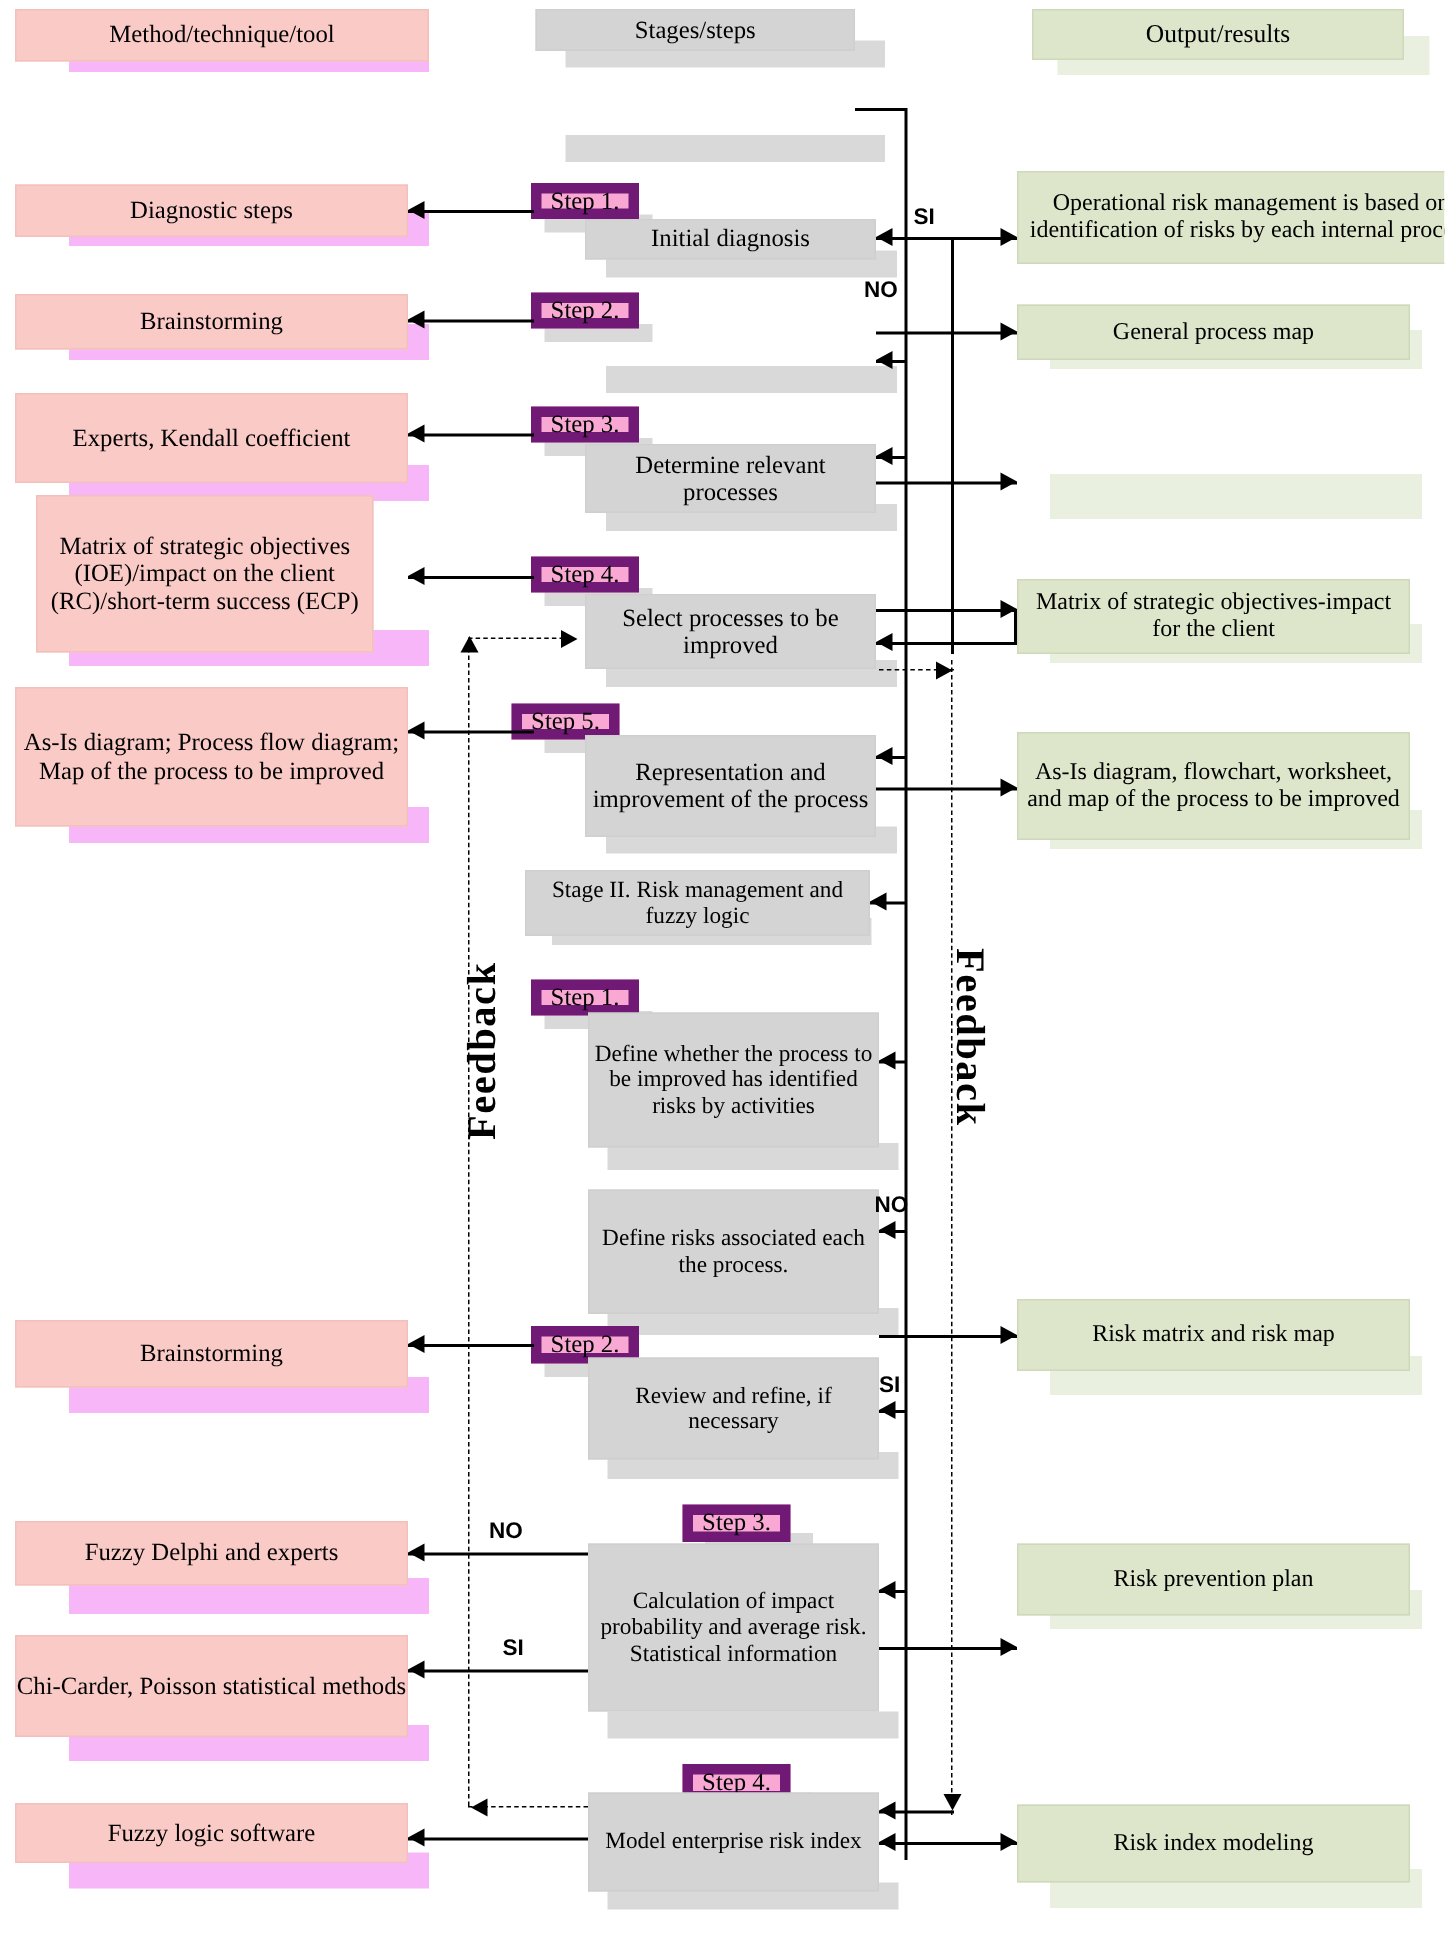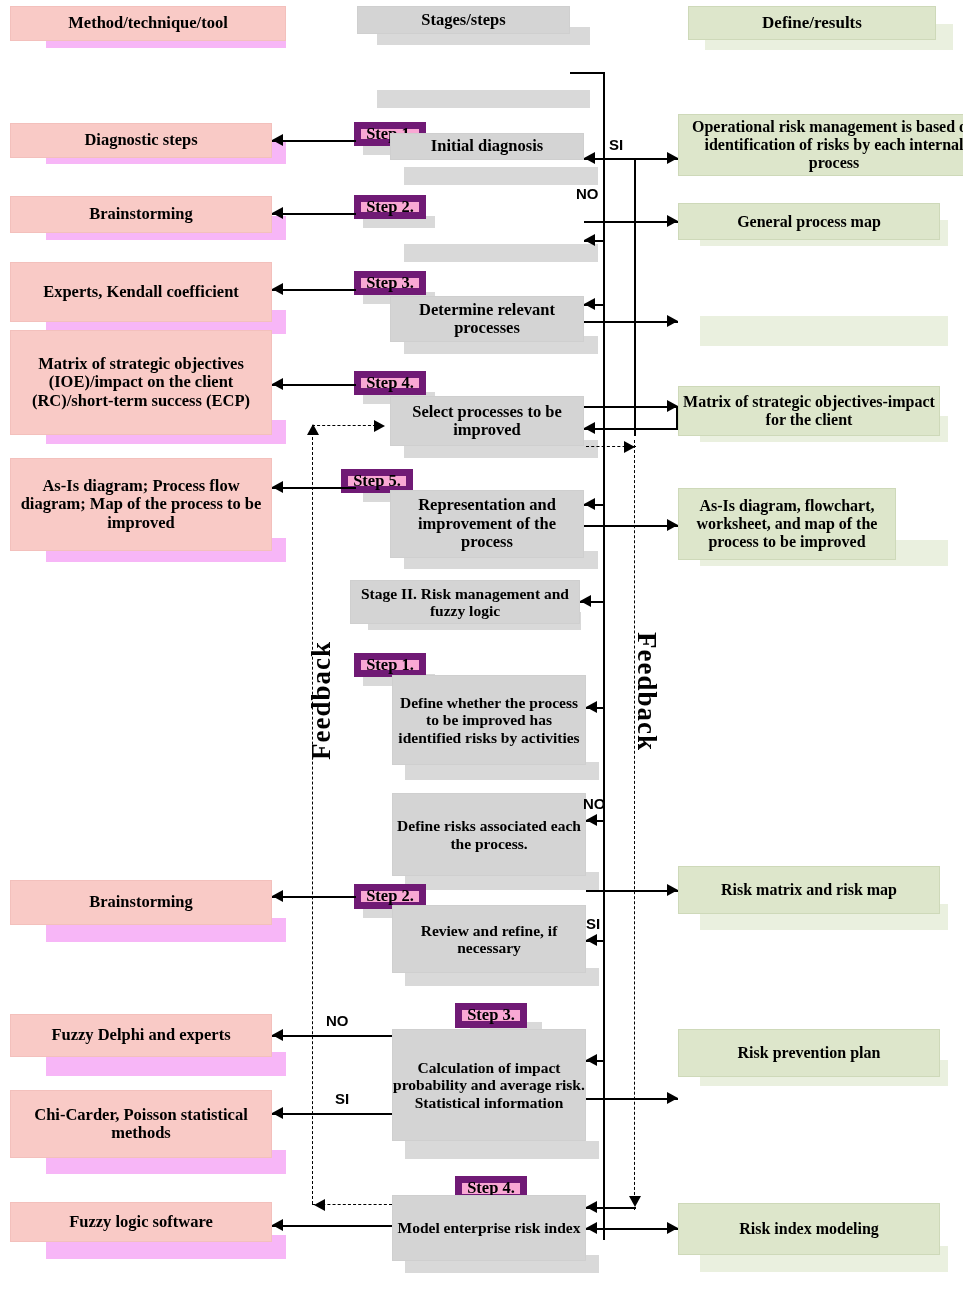--- a/index.html
+++ b/index.html
@@ -1,21 +1,21 @@
 <!DOCTYPE html>
 <html><head>
 <meta charset="utf-8">
 <style>
   html,body{margin:0;padding:0;background:#ffffff;}
   body{font-family:"Liberation Serif", serif;}
   #canvas{position:relative;width:963px;height:1293px;background:#fff;overflow:hidden;}
 
   
   .node{position:absolute;box-sizing:border-box;display:flex;align-items:center;
-        justify-content:center;text-align:center;font-weight:bold;color:#000;
+        justify-content:center;text-align:center;font-weight:normal;color:#000;
         line-height:1.12;z-index:5;}
   .shadow{position:absolute;z-index:2;}
 
   
   .pink{background:#f9cac6;border:1px solid #f3c0bc;font-size:16.5px;}
   .pink-sh{background:#f7b6f7;}
   
   .green{background:#dde6cb;border:1px solid #ced9b9;font-size:16px;}
   .green-sh{background:#eaf0df;}
   
@@ -49,28 +49,28 @@
 
 <div id="canvas">
 
   <div class="shadow pink-sh" style="left:46px;top:22px;width:240px;height:26px;"></div>
   <div class="node pink" style="left:10px;top:6px;width:276px;height:35px;">Method/technique/tool</div>
 
   <div class="shadow grey-sh" style="left:377px;top:27px;width:213px;height:18px;"></div>
   <div class="node grey" style="left:357px;top:6px;width:213px;height:28px;">Stages/steps</div>
 
   <div class="shadow green-sh" style="left:705px;top:24px;width:248px;height:26px;"></div>
-  <div class="node green" style="left:688px;top:6px;width:248px;height:34px;font-size:17px;">Define/results</div>
+  <div class="node green" style="left:688px;top:6px;width:248px;height:34px;font-size:17px;">Output/results</div>
 
   <div class="shadow grey-sh" style="left:377px;top:90px;width:213px;height:18px;"></div>
 
   <div class="shadow grey-sh" style="left:363px;top:143px;width:72px;height:12px;"></div>
   <div class="node grey-step" style="left:354px;top:122px;width:72px;height:24px;">Step 1.</div>
   <div class="shadow grey-sh" style="left:404px;top:167px;width:194px;height:18px;"></div>
-  <div class="node grey" style="left:390px;top:133px;width:194px;height:27px;">Initial diagnosis</div>
+  <div class="node grey" style="left:390px;top:146px;width:194px;height:27px;">Initial diagnosis</div>
 
   <div class="shadow grey-sh" style="left:363px;top:216px;width:72px;height:12px;"></div>
   <div class="node grey-step" style="left:354px;top:195px;width:72px;height:24px;">Step 2.</div>
   <div class="shadow grey-sh" style="left:404px;top:244px;width:194px;height:18px;"></div>
 
   <div class="shadow grey-sh" style="left:363px;top:292px;width:72px;height:12px;"></div>
   <div class="node grey-step" style="left:354px;top:271px;width:72px;height:24px;">Step 3.</div>
   <div class="shadow grey-sh" style="left:404px;top:336px;width:194px;height:18px;"></div>
   <div class="node grey" style="left:390px;top:296px;width:194px;height:46px;">Determine relevant processes</div>
 
@@ -114,21 +114,21 @@
   <div class="shadow pink-sh" style="left:46px;top:140px;width:240px;height:24px;"></div>
   <div class="node pink" style="left:10px;top:123px;width:262px;height:35px;">Diagnostic steps</div>
 
   <div class="shadow pink-sh" style="left:46px;top:216px;width:240px;height:24px;"></div>
   <div class="node pink" style="left:10px;top:196px;width:262px;height:37px;">Brainstorming</div>
 
   <div class="shadow pink-sh" style="left:46px;top:310px;width:240px;height:24px;"></div>
   <div class="node pink" style="left:10px;top:262px;width:262px;height:60px;">Experts, Kendall coefficient</div>
 
   <div class="shadow pink-sh" style="left:46px;top:420px;width:240px;height:24px;"></div>
-  <div class="node pink" style="left:10px;top:330px;width:262px;height:105px;padding:0 4px;">Matrix of strategic objectives (IOE)/impact on the client (RC)/short-term success (ECP)</div>
+  <div class="node pink" style="left:24px;top:330px;width:225px;height:105px;padding:0 4px;">Matrix of strategic objectives (IOE)/impact on the client (RC)/short-term success (ECP)</div>
 
   <div class="shadow pink-sh" style="left:46px;top:538px;width:240px;height:24px;"></div>
   <div class="node pink" style="left:10px;top:458px;width:262px;height:93px;padding:0 4px;">As-Is diagram; Process flow diagram; Map of the process to be improved</div>
 
   <div class="shadow pink-sh" style="left:46px;top:918px;width:240px;height:24px;"></div>
   <div class="node pink" style="left:10px;top:880px;width:262px;height:45px;">Brainstorming</div>
 
   <div class="shadow pink-sh" style="left:46px;top:1052px;width:240px;height:24px;"></div>
 
   <div class="node pink" style="left:10px;top:1014px;width:262px;height:43px;">Fuzzy Delphi and experts</div>
@@ -144,21 +144,21 @@
 
   <div class="shadow green-sh" style="left:700px;top:220px;width:248px;height:26px;"></div>
   <div class="node green" style="left:678px;top:203px;width:262px;height:37px;">General process map</div>
 
   <div class="shadow green-sh" style="left:700px;top:316px;width:248px;height:30px;"></div>
 
   <div class="shadow green-sh" style="left:700px;top:416px;width:248px;height:26px;"></div>
   <div class="node green" style="left:678px;top:386px;width:262px;height:50px;padding:0 4px;">Matrix of strategic objectives-impact for the client</div>
 
   <div class="shadow green-sh" style="left:700px;top:540px;width:248px;height:26px;"></div>
-  <div class="node green" style="left:678px;top:488px;width:218px;height:72px;padding:0 4px;">As-Is diagram, flowchart, worksheet, and map of the process to be improved</div>
+  <div class="node green" style="left:678px;top:488px;width:262px;height:72px;padding:0 4px;">As-Is diagram, flowchart, worksheet, and map of the process to be improved</div>
 
   <div class="shadow green-sh" style="left:700px;top:904px;width:248px;height:26px;"></div>
   <div class="node green" style="left:678px;top:866px;width:262px;height:48px;">Risk matrix and risk map</div>
 
   <div class="shadow green-sh" style="left:700px;top:1060px;width:248px;height:26px;"></div>
   <div class="node green" style="left:678px;top:1029px;width:262px;height:48px;">Risk prevention plan</div>
 
   <div class="shadow green-sh" style="left:700px;top:1246px;width:248px;height:26px;"></div>
   <div class="node green" style="left:678px;top:1203px;width:262px;height:52px;">Risk index modeling</div>
 

